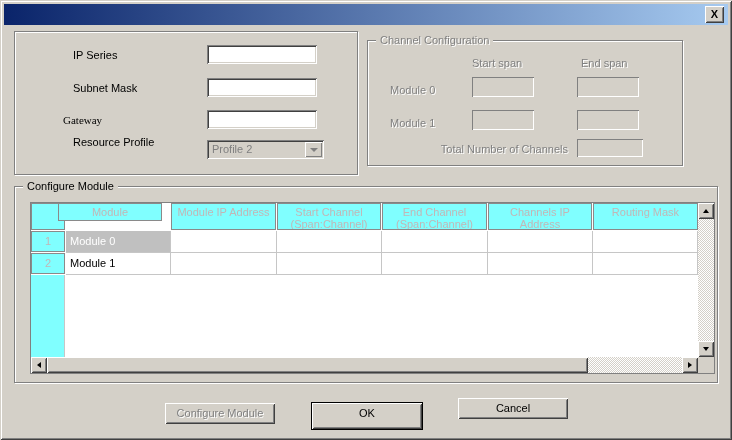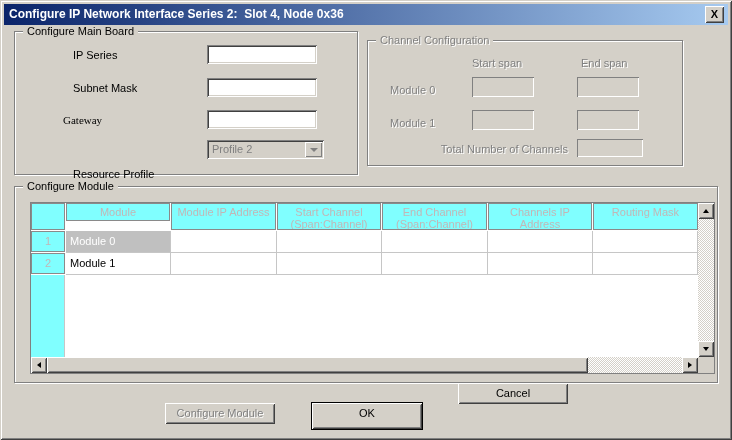--- a/index.html
+++ b/index.html
@@ -112,35 +112,33 @@
                 inset 3px 3px 0 var(--dialog-bg,#d4d0c8), inset -3px -3px 0 #808080;
   }
   .btn.disabled { color:var(--disabled-text,#808080); text-shadow:1px 1px 0 #fff; }
 </style>
 </head>
 <body>
 
 <div class="dialog">
 
   <div class="titlebar">
-    <span class="title-text">Configure IP Network Interface Series 2:  Slot 4, Node 0x36</span>
     <div class="close-btn">
       <span>X</span>
     </div>
   </div>
 
   <div class="groupbox" style="left:14px;top:31px;width:344px;height:144px;">
-    <span class="legend">Configure Main Board</span>
     <span class="lbl" style="left:58px;top:17px;">IP Series</span>
     <input class="edit" style="left: 192px; top: 13px; width: 110px; height: 19px;" value="">
     <span class="lbl" style="left:58px;top:50px;">Subnet Mask</span>
     <input class="edit" style="left: 192px; top: 46px; width: 110px; height: 19px;" value="">
     <span class="lbl" style="left:48px;top:82px;font-family:Liberation Serif, serif;">Gateway</span>
     <input class="edit" style="left: 192px; top: 78px; width: 110px; height: 19px;" value="">
-    <span class="lbl" style="left:58px;top:104px;margin-top:32px;">Resource Profile</span>
+    <span class="lbl" style="left:58px;top:104px;">Resource Profile</span>
     <div class="combo" style="left:192px;top:108px;width:117px;height:19px;">
       <span class="combo-text">Profile 2</span>
       <div class="combo-btn">
         <span class="tri-down-gray"></span>
       </div>
     </div>
   </div>
 
   <div class="groupbox" style="left:367px;top:40px;width:316px;height:126px;">
     <span class="legend dis">Channel Configuration</span>
@@ -155,21 +153,21 @@
     <span class="lbl dis" style="left:45px;top:102px;width:155px;text-align:right;">Total Number of Channels</span>
     <div class="dis-field" style="left:209px;top:98px;width:66px;height:18px;"></div>
   </div>
 
   <div class="groupbox" style="left:14px;top:186px;width:704px;height:197px;">
     <span class="legend">Configure Module</span>
 
     <div class="grid" style="left:15px;top:15px;width:685px;height:172px;">
 
       <div class="gh" style="left:0;top:0;width:34px;height:27px;"></div>
-      <div class="gh" style="left:35px;top:0;width:104px;height:18px;text-align:center;">Module</div>
+      <div class="gh" style="left:27px;top:0;width:104px;height:18px;text-align:center;">Module</div>
       <div class="gh" style="left:140px;top:0;width:105px;height:27px;">Module IP Address</div>
       <div class="gh" style="left:246px;top:0;width:104px;height:27px;">Start Channel
 (Span:Channel)</div>
       <div class="gh" style="left:351px;top:0;width:105px;height:27px;">End Channel
 (Span:Channel)</div>
       <div class="gh" style="left:457px;top:0;width:104px;height:27px;">Channels IP Address</div>
       <div class="gh" style="left:562px;top:0;width:105px;height:27px;">Routing Mask</div>
 
       <div class="grn" style="left:0;top:28px;width:34px;height:21px;">1</div>
       <div class="gc sel" style="left:35px;top:28px;width:105px;height:22px;">Module 0</div>
@@ -207,15 +205,15 @@
           <span class="tri-right"></span>
         </div>
       </div>
 
       <div style="position:absolute;left:667px;top:154px;width:16px;height:16px;background:var(--dialog-bg,#d4d0c8);"></div>
     </div>
   </div>
 
   <div class="btn disabled" style="left:165px;top:403px;">Configure Module</div>
   <div class="btn default" style="left:311px;top:402px;">OK</div>
-  <div class="btn" style="left:458px;top:383px;">Cancel</div>
+  <div class="btn" style="left:458px;top:398px;">Cancel</div>
 
 </div>
 
 </body></html>

